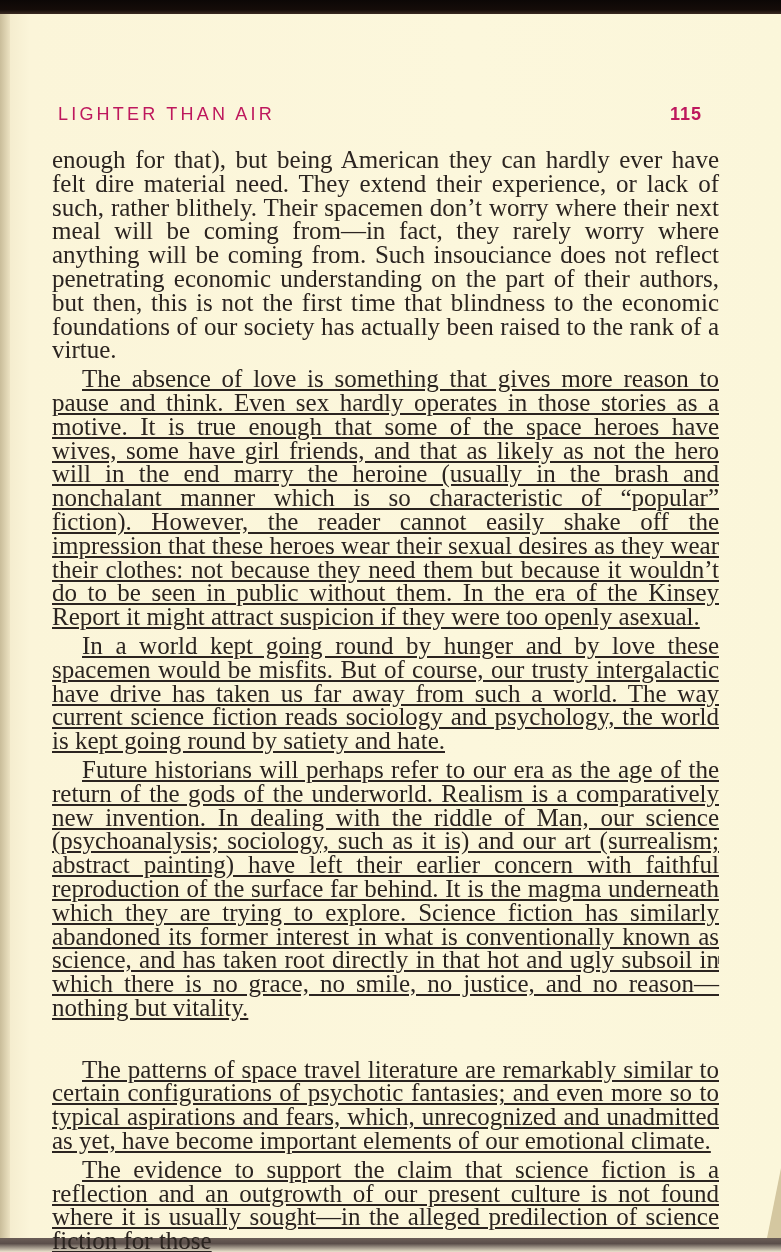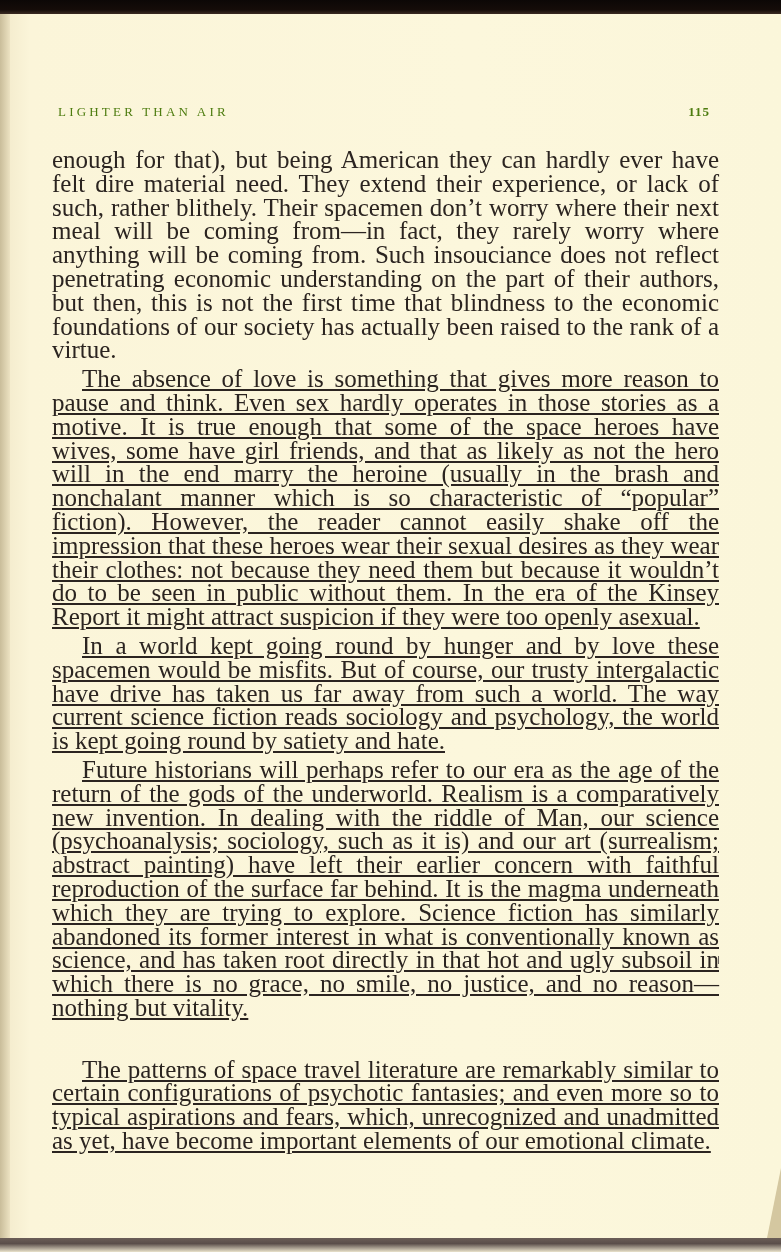--- a/index.html
+++ b/index.html
@@ -47,32 +47,32 @@
       width: 0; height: 0;
       border-left: 14px solid transparent;
       border-bottom: 70px solid #d4c7a0;
     }
     .running-head {
       position: absolute;
       left: 58px;
       top: 104px;
       width: 660px;
       height: 20px;
-      font-family: Liberation Serif, serif;
-      font-size: 13px;
+      font-family: Liberation Sans, sans-serif;
+      font-size: 18px;
       letter-spacing: 3.2px;
-      color: #4d7c0f;
+      color: #be185d;
     }
     .running-head .title {
       position: absolute;
       left: 0; top: 0;
     }
     .running-head .folio {
       position: absolute;
-      right: 8px; top: 0;
+      right: 16px; top: 0;
       letter-spacing: 1px;
       font-weight: bold;
     }
     .text-block {
       position: absolute;
       left: 52px;
       top: 148px;
       width: 667px;
       font-family: "Liberation Serif", serif;
       font-size: 25px;
@@ -114,15 +114,16 @@
   <span class="folio">115</span>
 </div>
 
 <div class="text-block">
   <p class="para">enough for that), but being American they can hardly ever have felt dire material need. They extend their experience, or lack of such, rather blithely. Their spacemen don’t worry where their next meal will be coming from—in fact, they rarely worry where anything will be coming from. Such insouciance does not reflect penetrating economic under­standing on the part of their authors, but then, this is not the first time that blindness to the economic foundations of our society has actually been raised to the rank of a virtue.</p>
   <p class="para indent">The absence of love is something that gives more reason to pause and think. Even sex hardly operates in those stories as a motive. It is true enough that some of the space heroes have wives, some have girl friends, and that as likely as not the hero will in the end marry the heroine (usually in the brash and nonchalant manner which is so char­acteristic of “popular” fiction). However, the reader cannot easily shake off the impression that these heroes wear their sexual desires as they wear their clothes: not because they need them but because it wouldn’t do to be seen in public without them. In the era of the Kinsey Report it might attract suspicion if they were too openly asexual.</p>
   <p class="para indent">In a world kept going round by hunger and by love these space­men would be misfits. But of course, our trusty intergalactic have drive has taken us far away from such a world. The way current science fic­tion reads sociology and psychology, the world is kept going round by satiety and hate.</p>
   <p class="para indent">Future historians will perhaps refer to our era as the age of the return of the gods of the underworld. Realism is a comparatively new invention. In dealing with the riddle of Man, our science (psycho­analysis; sociology, such as it is) and our art (surrealism; abstract paint­ing) have left their earlier concern with faithful reproduction of the surface far behind. It is the magma underneath which they are trying to explore. Science fiction has similarly abandoned its former interest in what is conventionally known as science, and has taken root directly in that hot and ugly subsoil in which there is no grace, no smile, no justice, and no reason—nothing but vitality.</p>
   <div class="section-break"></div>
   <p class="para indent">The patterns of space travel literature are remarkably similar to certain configurations of psychotic fantasies; and even more so to typical aspirations and fears, which, unrecognized and unadmitted as yet, have become important elements of our emotional climate.</p>
+  <p class="para indent">The evidence to support the claim that science fiction is a reflec­tion and an outgrowth of our present culture is not found where it is usually sought—in the alleged predilection of science fiction for those</p>
 </div>
 
 <div class="stray-mark"></div>
 
 </body></html>

